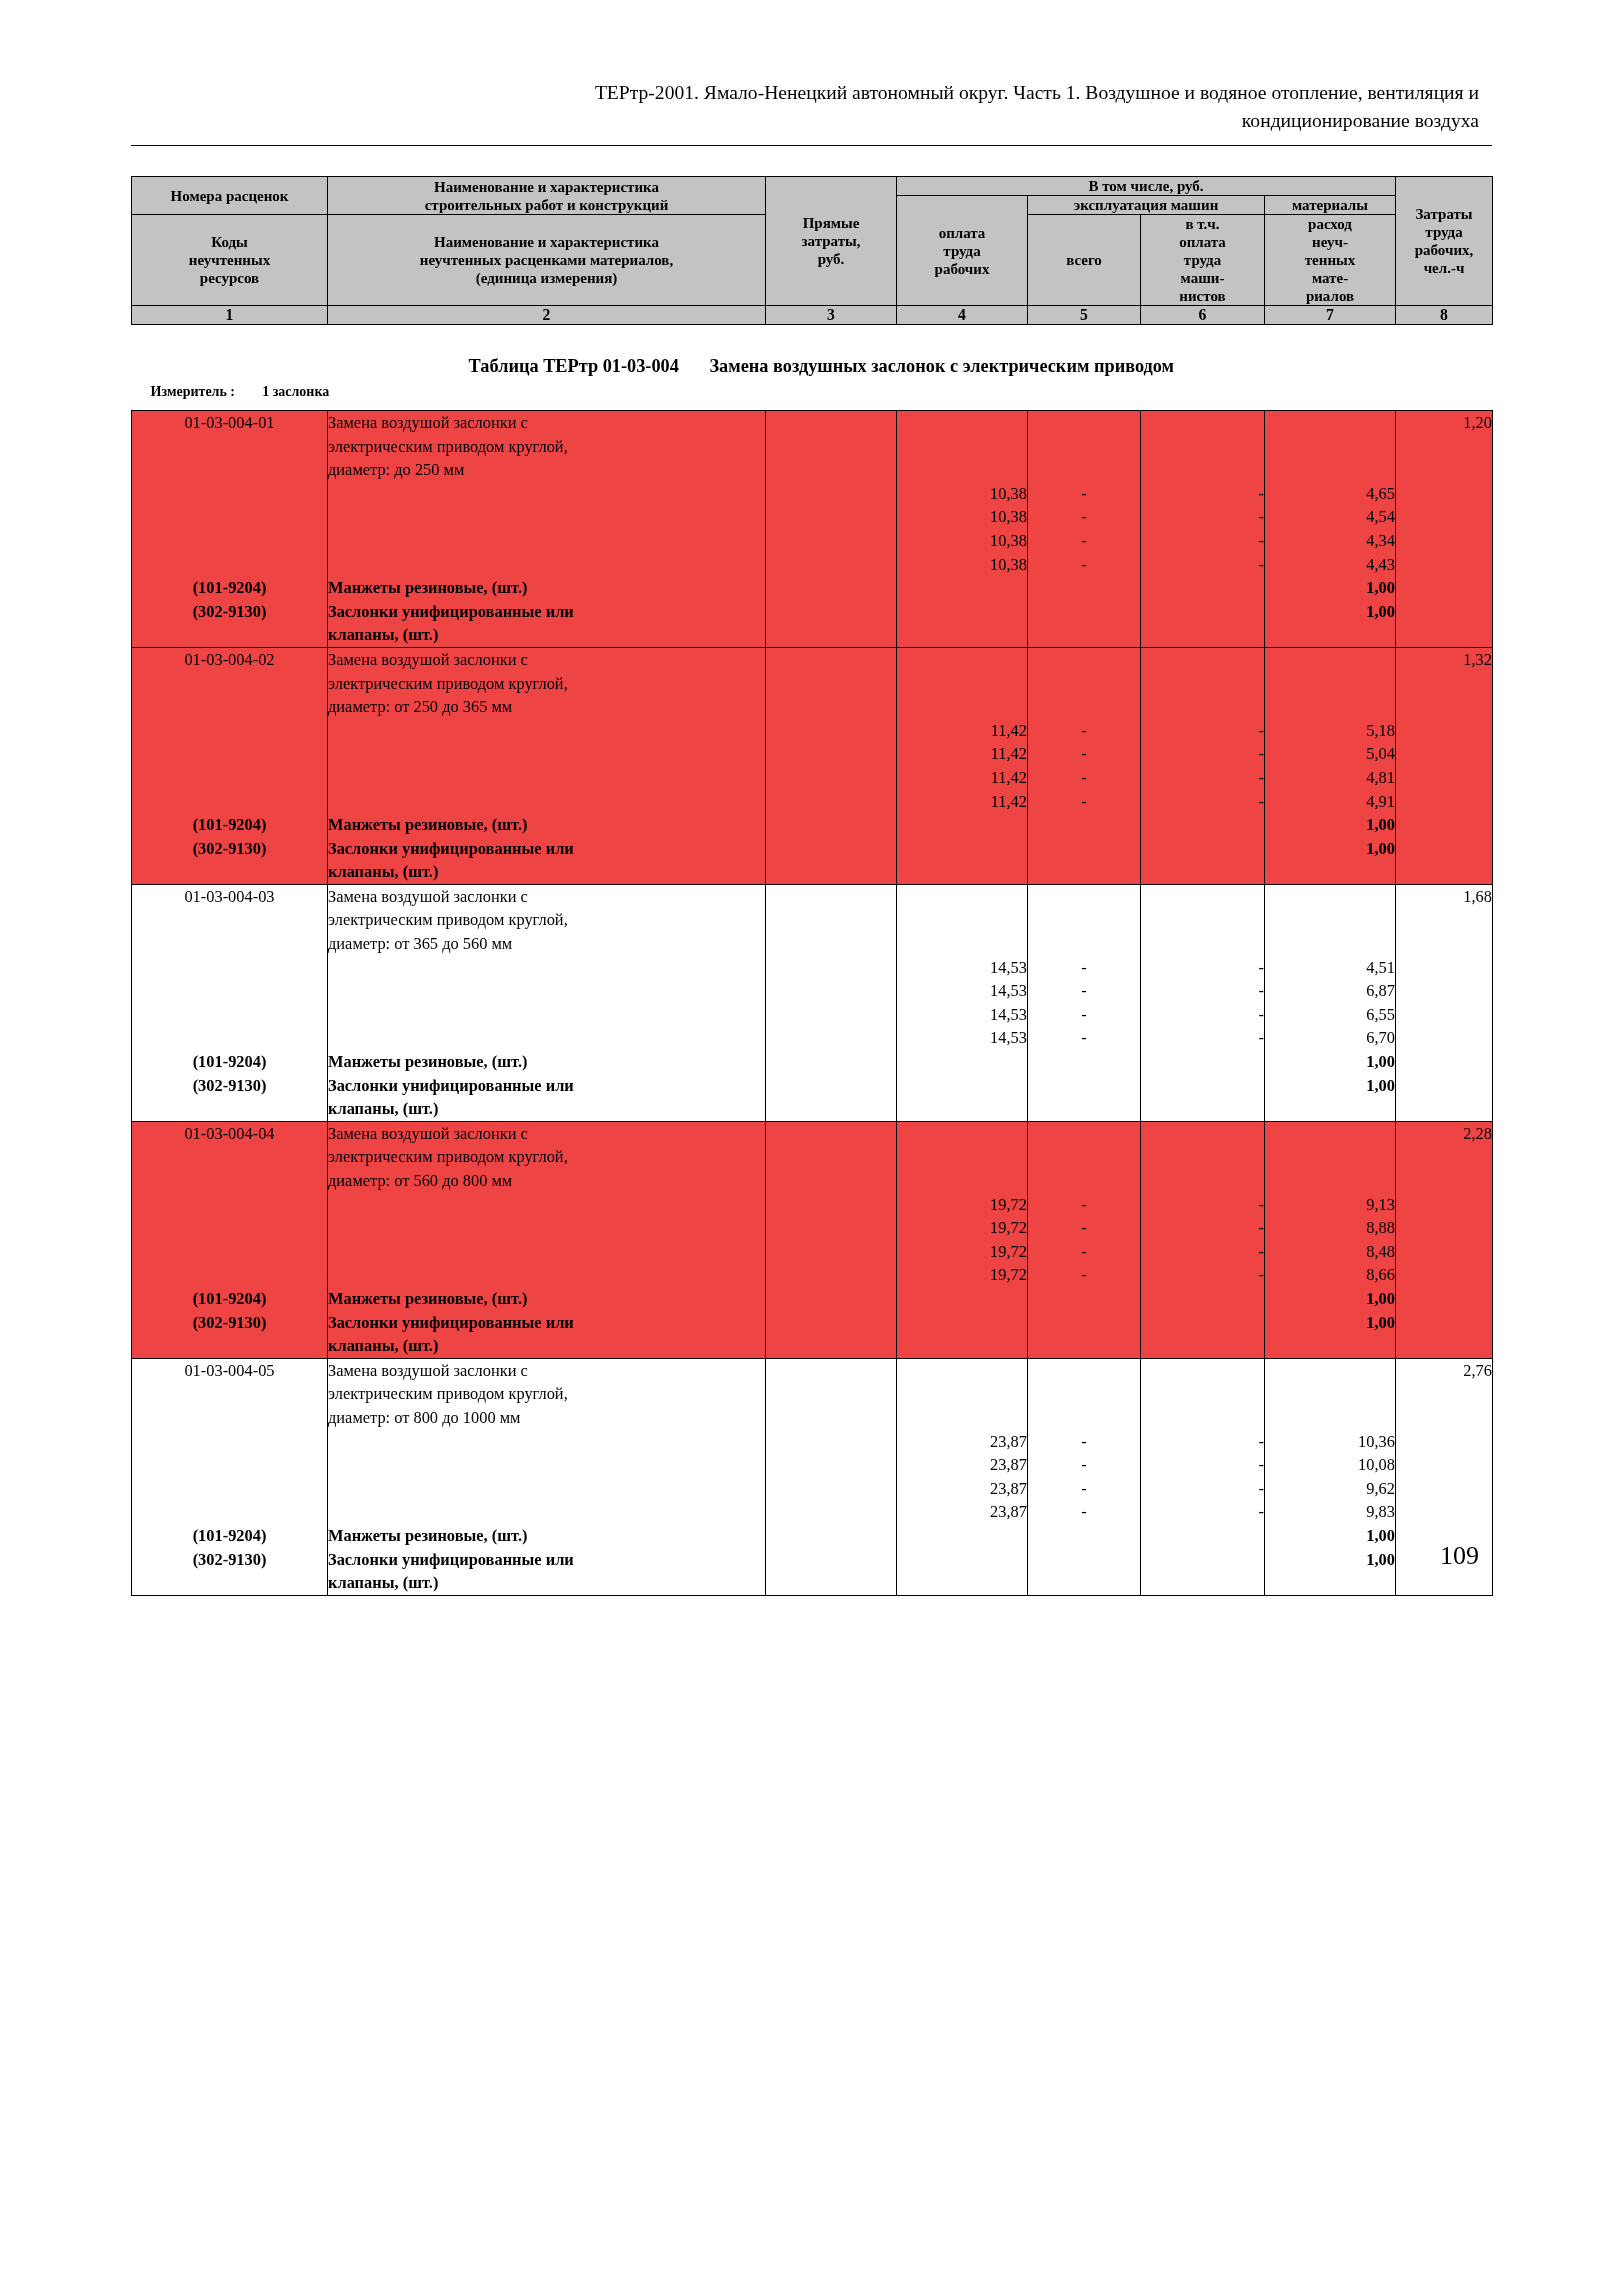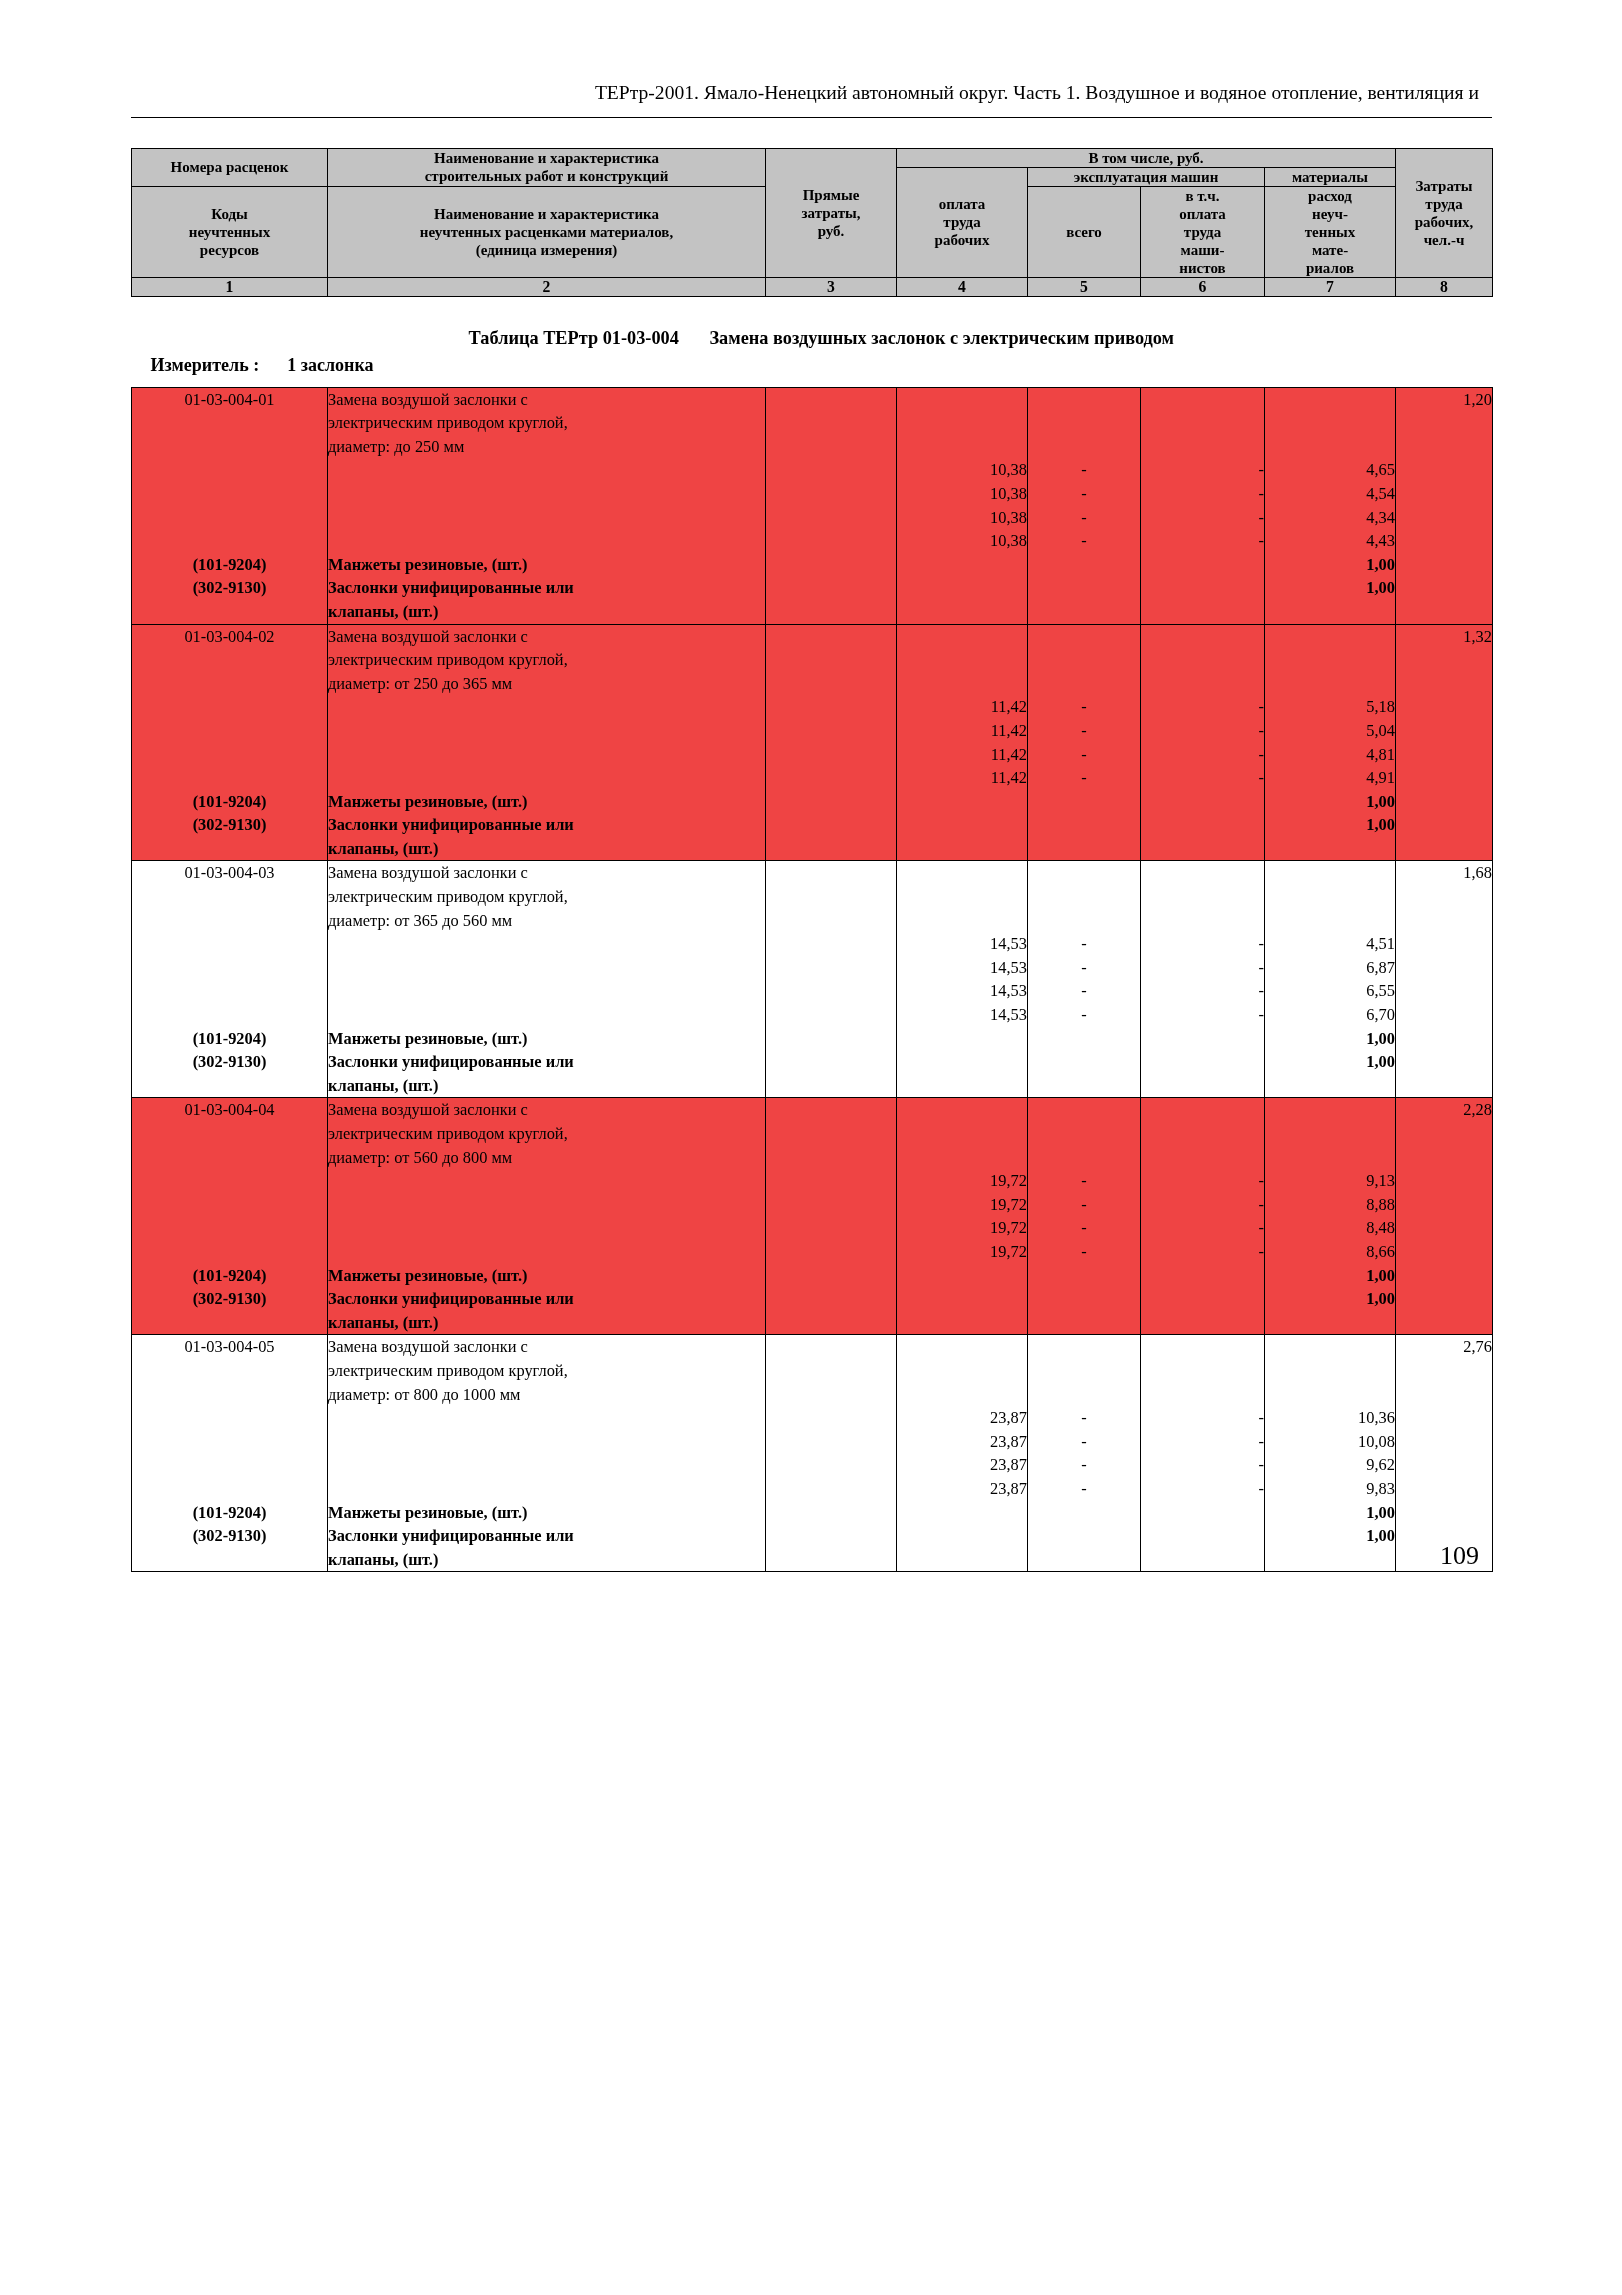--- a/index.html
+++ b/index.html
@@ -74,21 +74,21 @@
   
   .tbl-title {
     margin: 31px 0 6.5px 19.6px;
     font-size: 18.3px;
     font-weight: bold;
     text-align: center;
   }
   .tbl-title .t-num { margin-right: 26px; }
   .meter {
     margin: 6.5px 0 10.5px 19.6px;
-    font-size: 18px;
+    font-size: 14px;
     font-weight: bold;
   }
   .meter .m-val { margin-left: 23.6px; font-weight: bold; }
 
   
   table.data {
     border-collapse: collapse;
     width: 100%;
     table-layout: fixed;
     font-size: 16.4px;
@@ -117,20 +117,21 @@
     font-size: 26px;
   }
 </style>
 </head>
 <body>
 
 <div class="page">
 
   <div class="doc-header">
     <span class="line1">ТЕРтр-2001. Ямало-Ненецкий автономный округ. Часть 1. Воздушное и водяное отопление, вентиляция и</span>
+    <span class="line2">кондиционирование воздуха</span>
   </div>
   <div class="header-rule"></div>
 
   <table class="tbl">
     <colgroup>
       <col class="c1">
         <col class="c2">
         <col class="c3">
         <col class="c4">
       <col class="c5">

